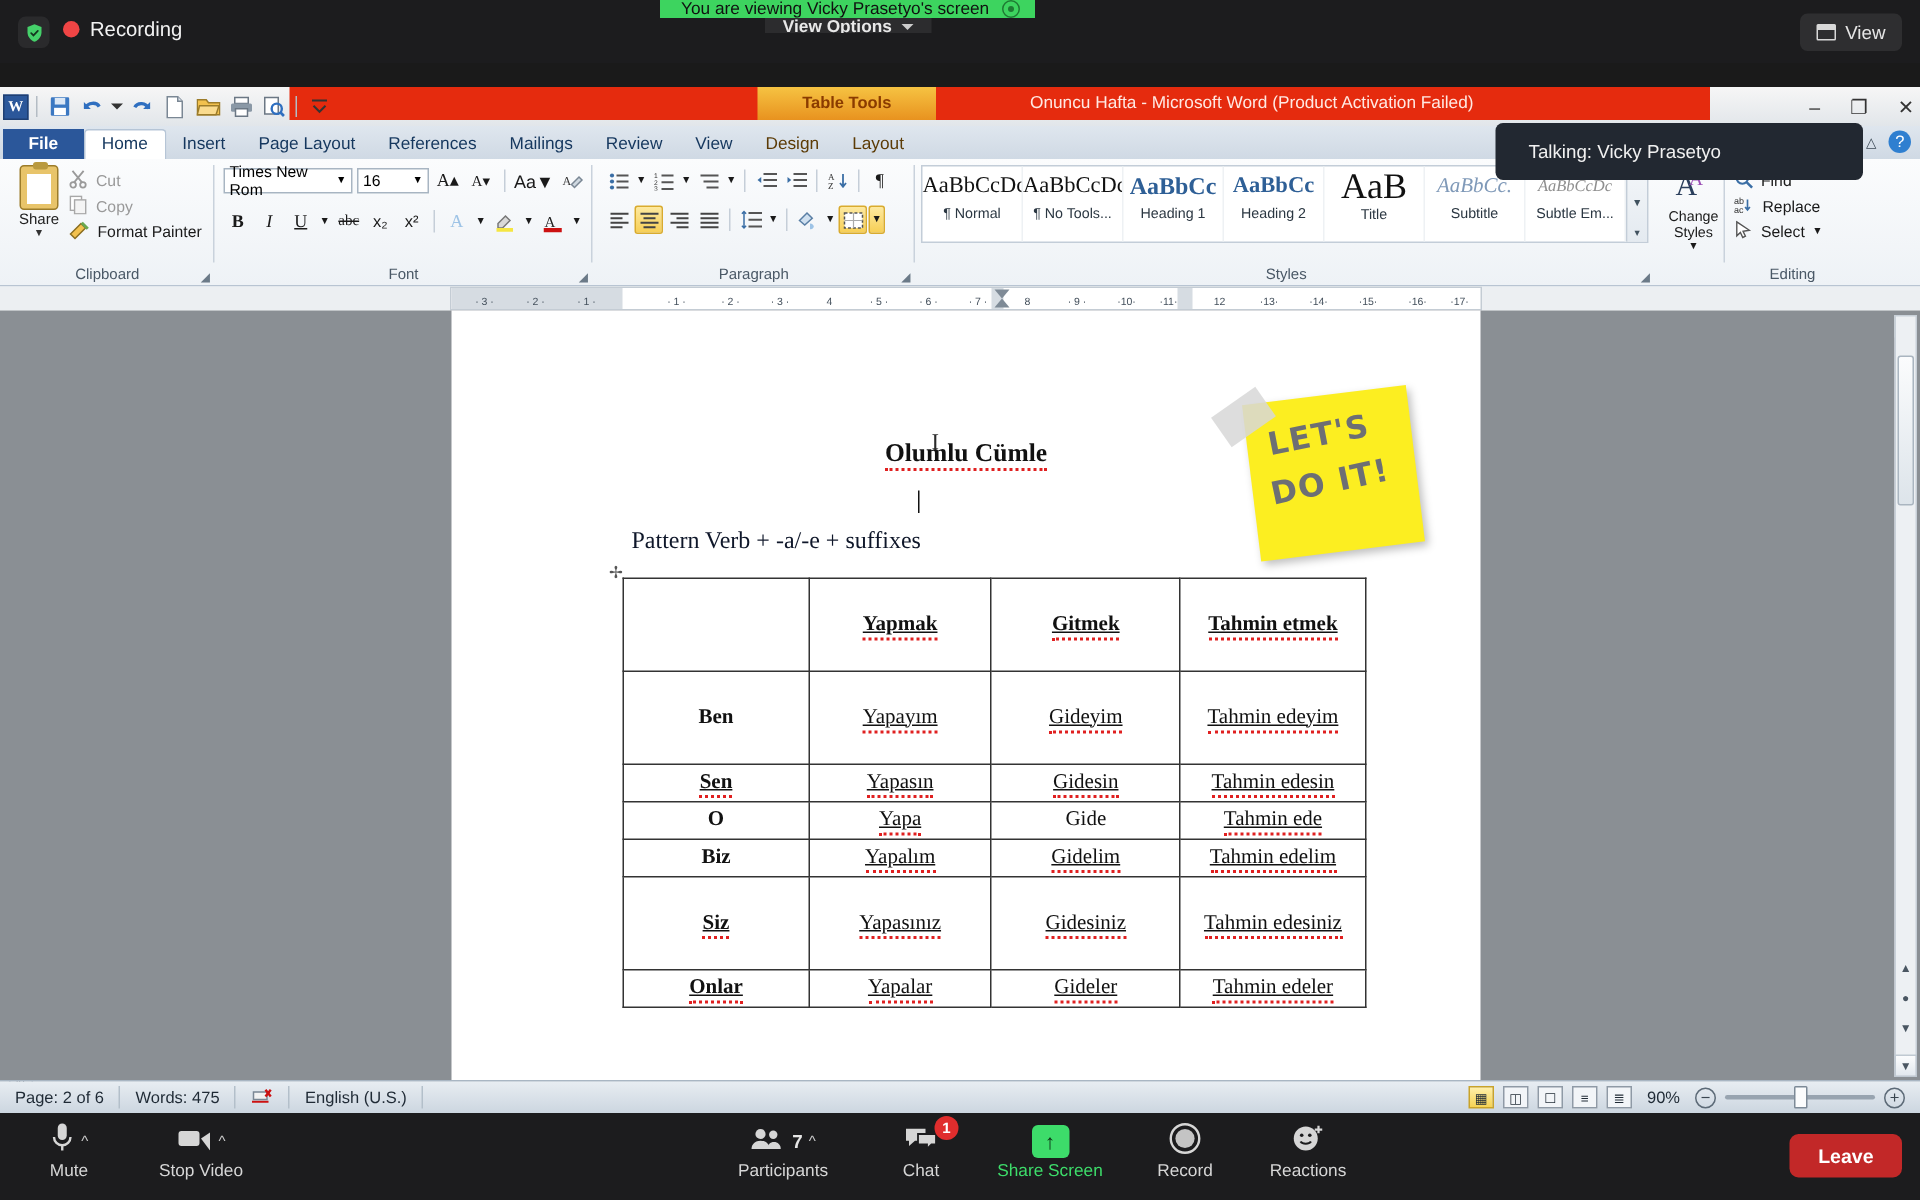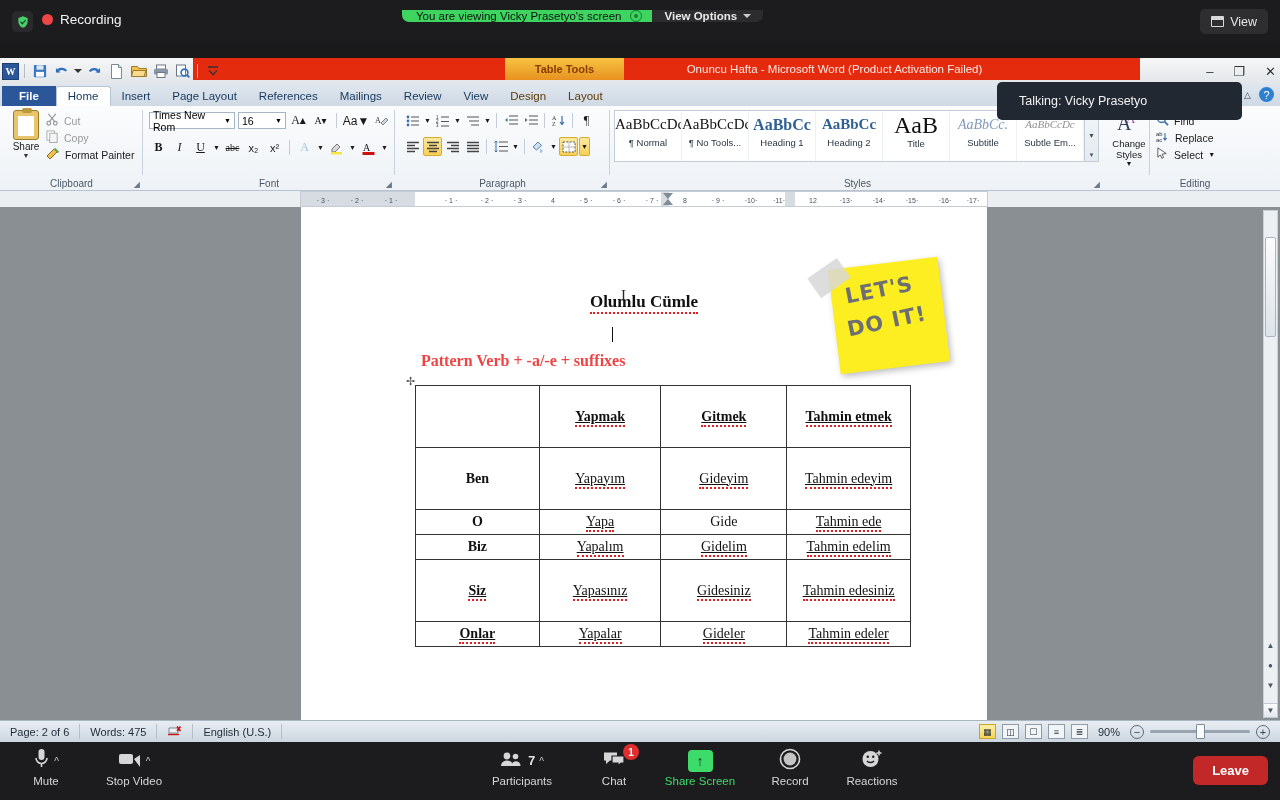--- a/index.html
+++ b/index.html
@@ -19,23 +19,23 @@
   .shield-badge {
     position: absolute; left: 12px; top: 11px; width: 21px; height: 21px;
     border-radius: 5px; background: #2a2a2c;
     display: flex; align-items: center; justify-content: center;
   }
   .rec-group { position: absolute; left: 42px; top: 12px; display: flex; align-items: center; gap: 7px; }
   .rec-dot { width: 11px; height: 11px; border-radius: 50%; background: #f04545; }
   .rec-label { color: #f2f2f2; font-size: 13.5px; font-weight: normal; }
 
   .share-banner {
-    position: absolute; left: 402px; top: 0px; height: 22px;
-    display: flex; align-items: flex-end;
-    border-radius: 0 0 7px 7px; overflow: hidden;
+    position: absolute; left: 440px; top: 0px; height: 22px;
+    display: flex; align-items: center;
+    border-radius: 0 0 7px 7px; overflow: hidden; flex-direction: column;
   }
   .share-green {
     background: #3dd45f; color: #111; font-size: 11.5px;
     display: flex; align-items: center; gap: 9px;
     padding: 0 10px 0 14px; font-weight: normal;
   }
   .share-circ {
     width: 12px; height: 12px; border-radius: 50%;
     border: 1.5px solid #1f7a33; display: flex; align-items: center; justify-content: center;
   }
@@ -132,21 +132,21 @@
   .hruler { position: absolute; left: 0; top: 133px; width: 1280px; height: 16px; background: #eceff2; }
   .hrule-inner { position: absolute; left: 300px; top: 0; width: 688px; height: 16px; background: #fff; border: 1px solid #c4ccd4; font-family: "Liberation Sans", sans-serif; font-size: 7px; color: #44505c; overflow: hidden; }
   .hr-gray { position: absolute; top: 0; height: 14px; background: #d6dce2; }
   .vruler { position: absolute; left: 6px; top: 150px; width: 16px; height: 570px; background: #fff; border: 1px solid #c4ccd4; font-size: 7px; color: #44505c; overflow: hidden; }
   .corner-btn { position: absolute; left: 5px; top: 191px; width: 19px; height: 19px; background: linear-gradient(#fafcfd,#e6ebf0); border: 1px solid #9aa6b2; display: flex; align-items: center; justify-content: center; font-size: 11px; color: #222; }
   .canvas { position: absolute; left: 0; top: 149px; right: 0; bottom: 22px; background: #8a8f94; }
   .page { position: absolute; left: 301px; top: 0; width: 686px; height: 571px; background: #fff; }
 
   
   .doc-h1 { text-align: center; margin-top: 85px; font-family: "Liberation Serif", serif; font-size: 17px; font-weight: bold; color: #111; }
-  .doc-h2 { margin: 40px 0 11px 120px; font-family: "Liberation Serif", serif; font-size: 16px; font-weight: bold; color: #ef4444; }
+  .doc-h2 { margin: 40px 0 11px 120px; font-family: "Liberation Serif", serif; font-size: 16px; font-weight: normal; color: #0f172a; }
   .sq { border-bottom: 2px dotted #e02020; padding-bottom: 1px; }
   .ul { text-decoration: underline; }
 
   .sticky {
     position: absolute; left: 533px; top: 56px; width: 110px; height: 105px;
     background: #fcee21; transform: rotate(-7deg);
     box-shadow: 2px 3px 6px rgba(0,0,0,.25);
   }
   .sticky .tape { position: absolute; left: -18px; top: -4px; width: 36px; height: 24px; background: rgba(215,215,215,.85); transform: rotate(-28deg); }
   .sticky .t1 { position: absolute; left: 14px; top: 14px; font-family: "DejaVu Sans", sans-serif; font-size: 21px; font-weight: bold; color: #6d6f74; transform: rotate(-4deg); letter-spacing: 1px; }
@@ -683,20 +683,26 @@
             <td class="c2"><span class="sq ul">Gitmek</span></td>
             <td class="c3"><span class="sq ul">Tahmin etmek</span></td>
           </tr>
           <tr class="tall">
             <td class="c0">Ben</td>
             <td class="c1"><span class="sq ul">Yapayım</span></td>
             <td class="c2"><span class="sq ul">Gideyim</span></td>
             <td class="c3"><span class="sq ul">Tahmin edeyim</span></td>
           </tr>
           <tr>
+            <td class="c0"><span class="sq ul">Sen</span></td>
+            <td class="c1"><span class="sq ul">Yapasın</span></td>
+            <td class="c2"><span class="sq ul">Gidesin</span></td>
+            <td class="c3"><span class="sq ul">Tahmin edesin</span></td>
+          </tr>
+          <tr>
             <td class="c0">O</td>
             <td class="c1"><span class="sq ul">Yapa</span></td>
             <td class="c2">Gide</td>
             <td class="c3"><span class="sq ul">Tahmin ede</span></td>
           </tr>
           <tr>
             <td class="c0">Biz</td>
             <td class="c1"><span class="sq ul">Yapalım</span></td>
             <td class="c2"><span class="sq ul">Gidelim</span></td>
             <td class="c3"><span class="sq ul">Tahmin edelim</span></td>

